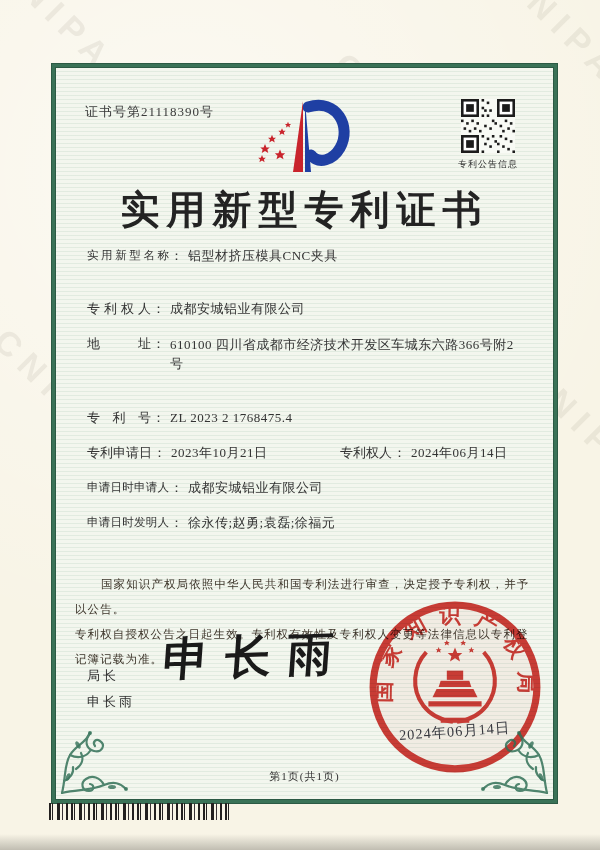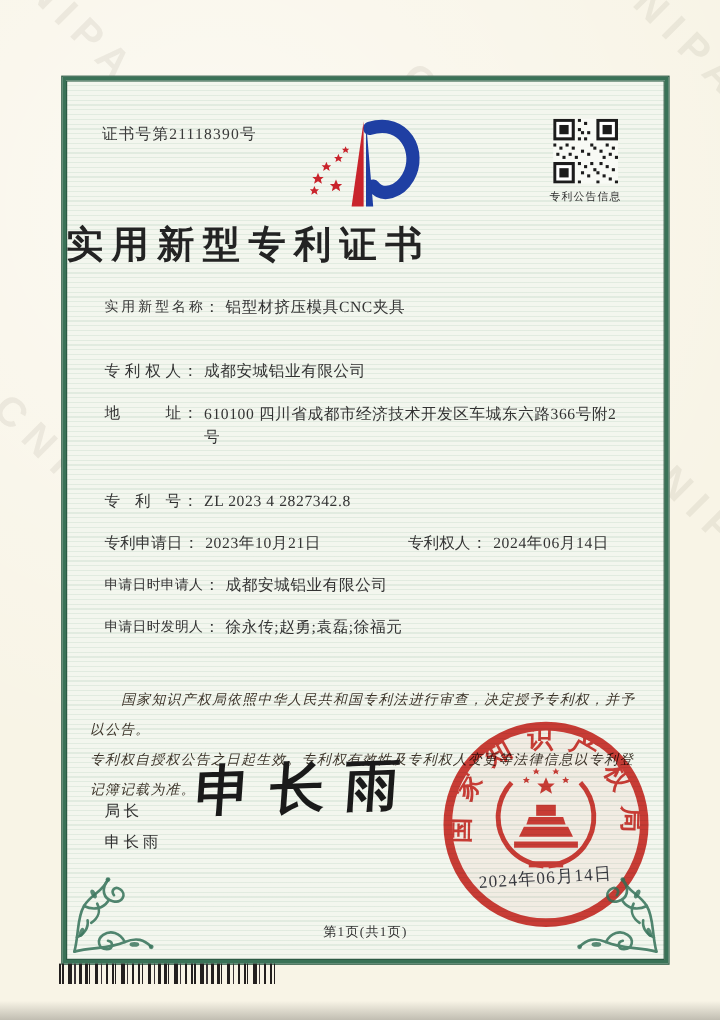--- a/index.html
+++ b/index.html
@@ -34,36 +34,36 @@
   .frame > *{position:absolute;}
 
   .cert-number{left:30px;top:36px;font-size:13px;letter-spacing:1px;color:#3a3a3a;}
 
   .logo{left:198px;top:24px;width:100px;height:94px;}
 
   .qr-block{left:396px;top:32px;width:74px;text-align:center;}
   .qr-block svg{width:54px;height:54px;display:block;margin:0 auto;background:#f8faf5;}
   .qr-label{font-size:9px;letter-spacing:1px;color:#2e2e2e;margin-top:5px;}
 
-  .title{left:0;right:0;top:116px;text-align:left;font-size:31px;font-weight:700;
+  .title{left:0;right:0;top:116px;text-align:center;font-size:39px;font-weight:700;
     letter-spacing:7px;color:#232323;}
 
   .row{left:32px;width:470px;font-size:13px;color:#333;}
   .r1{top:180px}.r2{top:233px}.r3{top:268px}.r4{top:313px}
   .r5{top:342px}.r6{top:377px}.r7{top:412px}.r8{top:447px}
   .lbl{display:inline-block;min-width:64px;text-align:justify;text-align-last:justify;
     vertical-align:top;}
   .lbl7{font-size:11.5px;min-width:82px;padding-top:1px;}
   .cln{margin:0 5px 0 1px;}
   .val{letter-spacing:.5px;}
   .val-wrap{display:inline-block;max-width:350px;vertical-align:top;line-height:19px;}
   .col2{position:absolute;left:253px;top:0;white-space:nowrap;}
 
   .legal{left:20px;top:505px;width:462px;font-size:11.5px;line-height:25px;
-    color:#3d352a;letter-spacing:1.1px;font-style:italic;}
+    color:#3d352a;letter-spacing:1.1px;}
   .legal .l1{text-indent:26px;}
 
   .director-label{left:32px;top:600px;font-size:13px;letter-spacing:3px;color:#2f2f2f;}
   .director-name{left:32px;top:626px;font-size:13px;letter-spacing:3px;color:#2f2f2f;}
 
   .signature{left:108px;top:558px;width:250px;font-size:46px;letter-spacing:16px;
     color:#1a1a1a;transform:rotate(-2deg) skewX(-6deg);white-space:nowrap;font-weight:600;}
 
   .seal{left:312px;top:532px;width:176px;height:176px;mix-blend-mode:multiply;opacity:.94;}
 
@@ -177,21 +177,21 @@
     <div class="row r1">
       <span class="lbl lbl7">实用新型名称</span><span class="cln">：</span><span class="val">铝型材挤压模具CNC夹具</span>
     </div>
     <div class="row r2">
       <span class="lbl">专利权人</span><span class="cln">：</span><span class="val">成都安城铝业有限公司</span>
     </div>
     <div class="row r3">
       <span class="lbl">地址</span><span class="cln">：</span><span class="val val-wrap">610100 四川省成都市经济技术开发区车城东六路366号附2号</span>
     </div>
     <div class="row r5">
-      <span class="lbl">专利号</span><span class="cln">：</span><span class="val">ZL 2023 4 2827342.8</span>
+      <span class="lbl">专利号</span><span class="cln">：</span><span class="val">ZL 2023 2 1768475.4</span>
     </div>
     <div class="row r6">
       <span class="lbl">专利申请日</span><span class="cln">：</span><span class="val">2023年10月21日</span>
       <span class="col2"><span>专利权人</span><span class="cln">：</span><span class="val">2024年06月14日</span></span>
     </div>
     <div class="row r7">
       <span class="lbl lbl7">申请日时申请人</span><span class="cln">：</span><span class="val">成都安城铝业有限公司</span>
     </div>
     <div class="row r8">
       <span class="lbl lbl7">申请日时发明人</span><span class="cln">：</span><span class="val">徐永传;赵勇;袁磊;徐福元</span>

